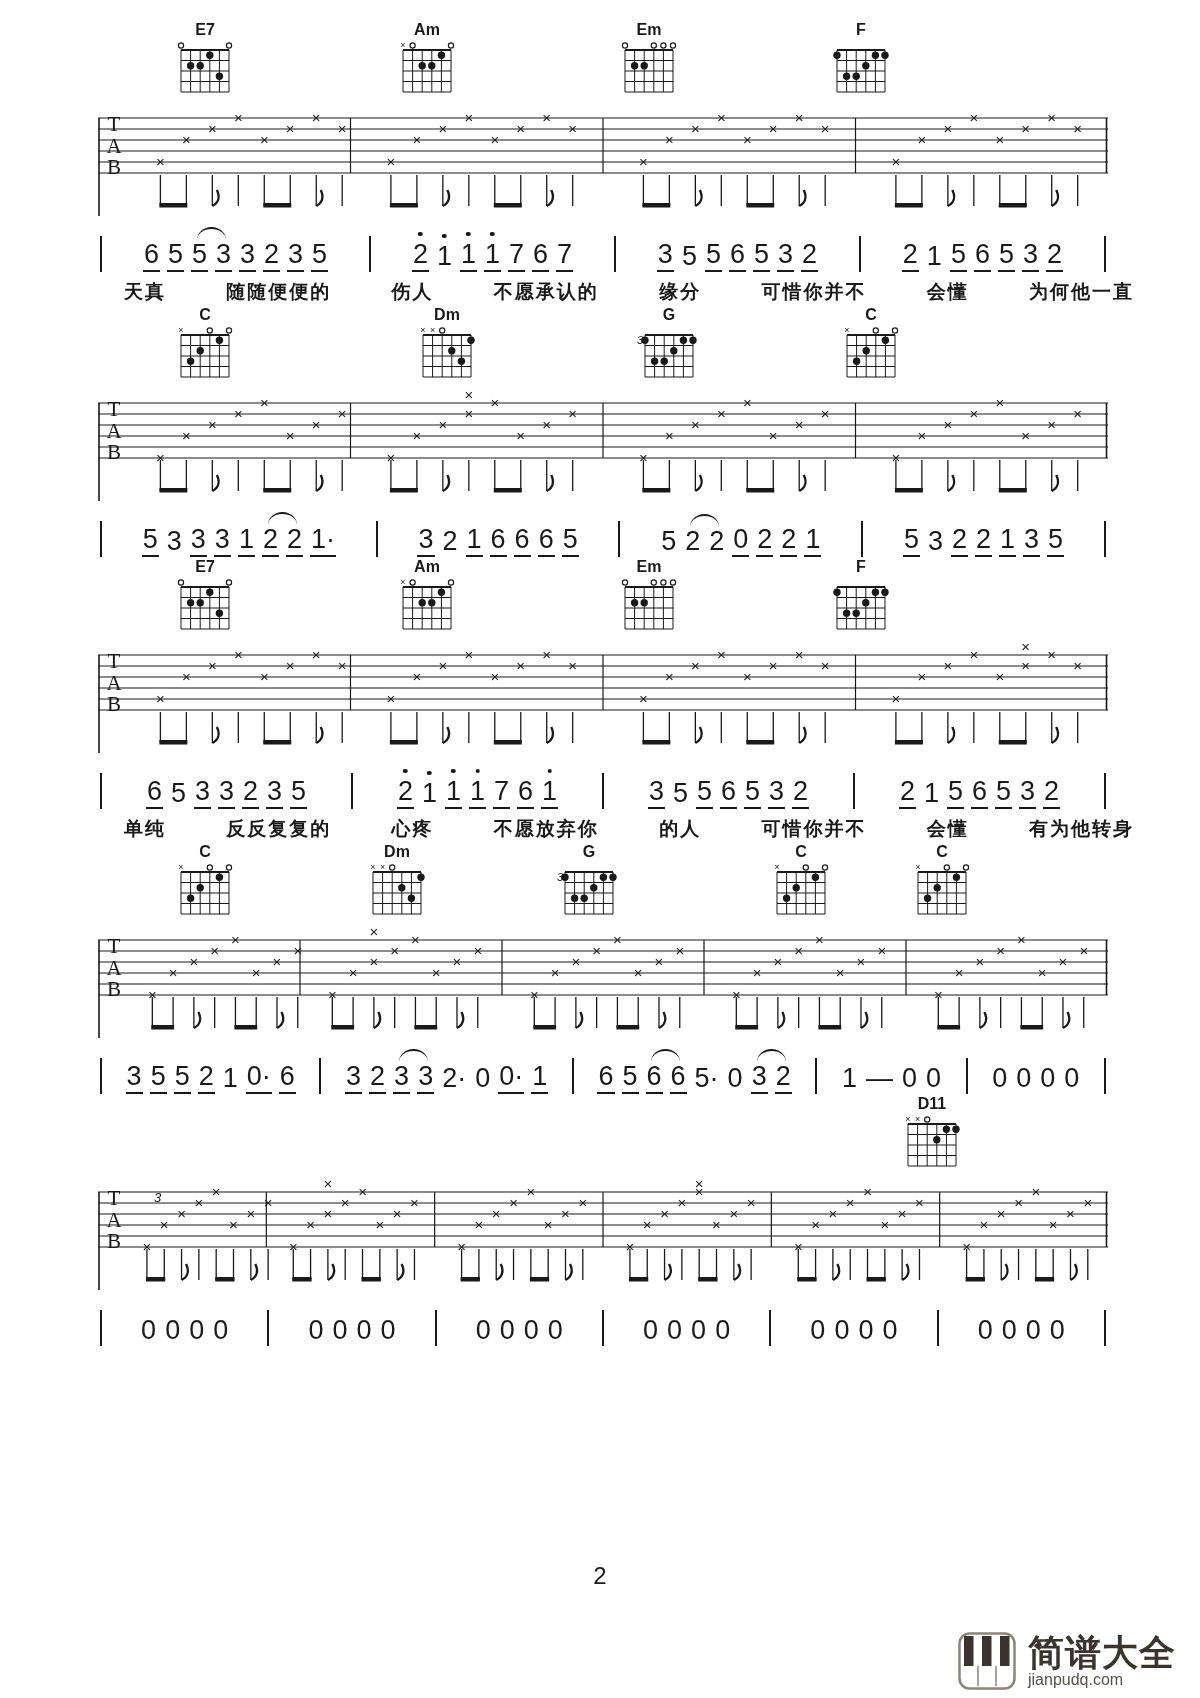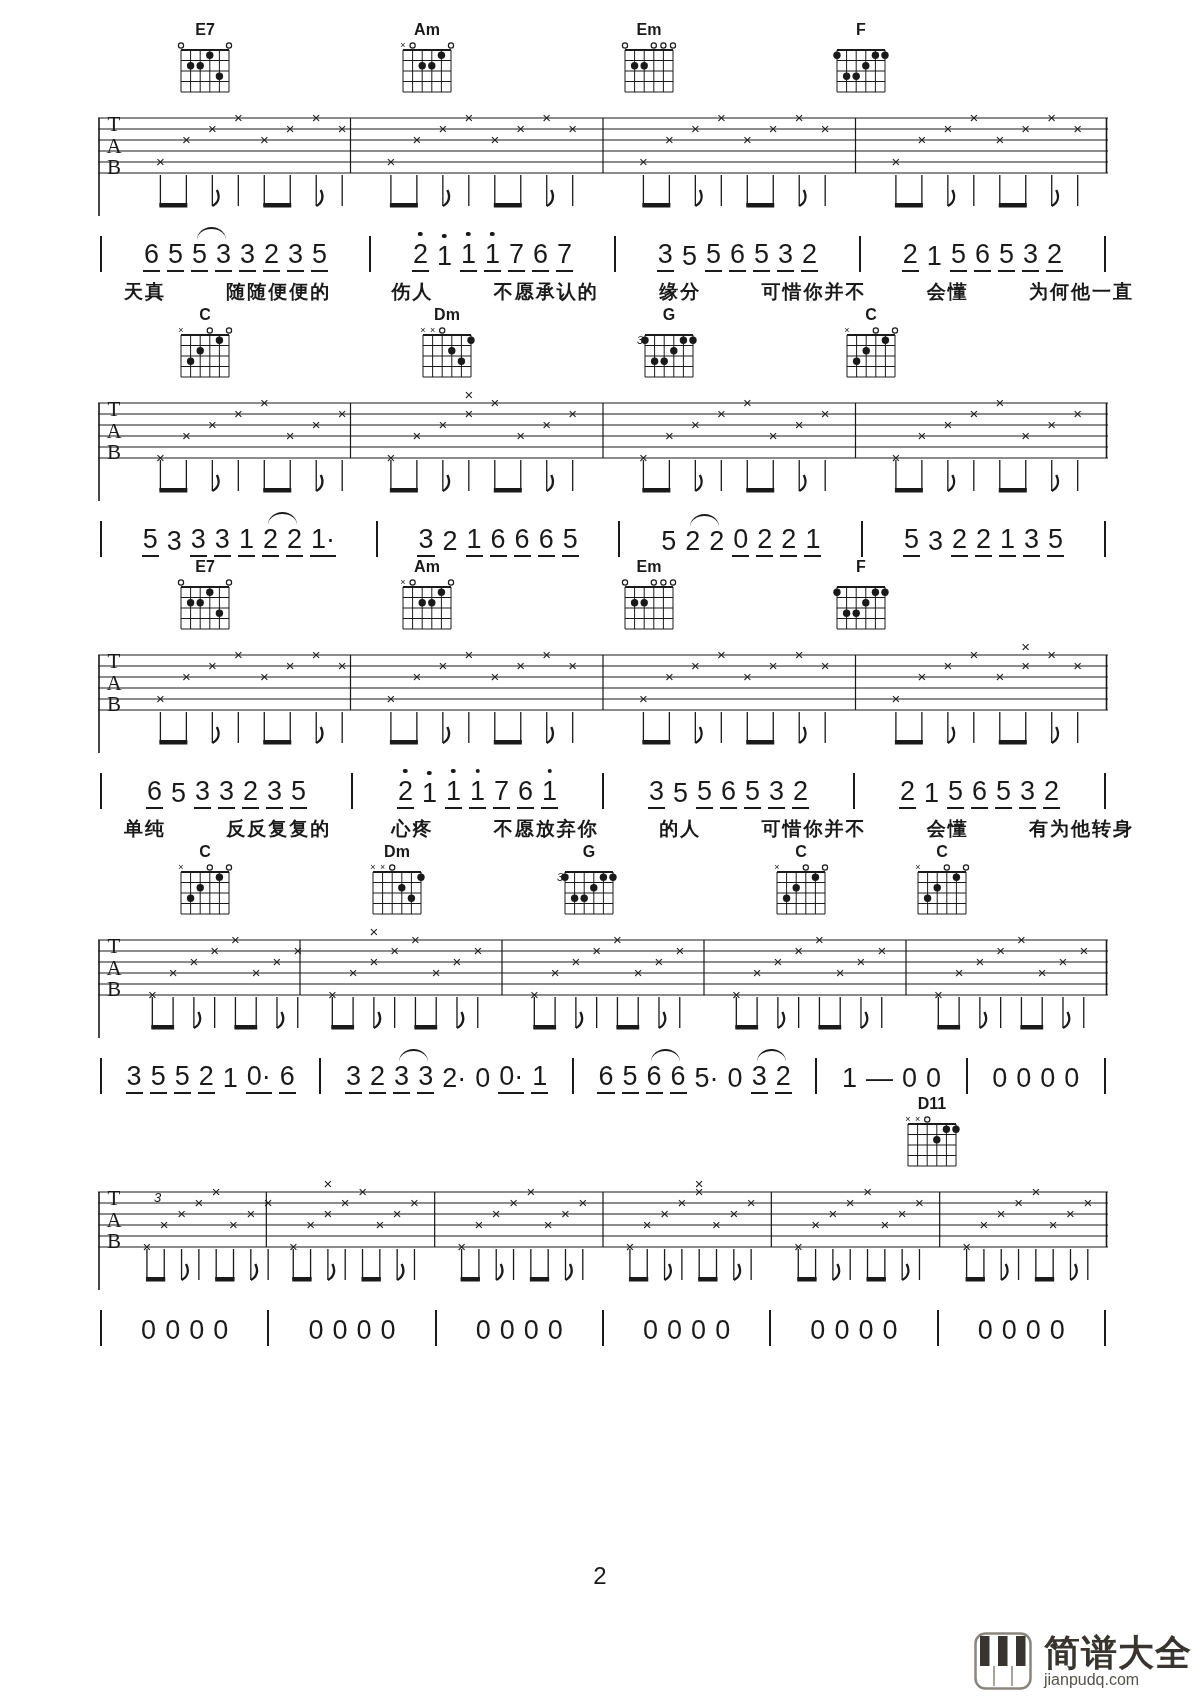--- a/index.html
+++ b/index.html
@@ -25,21 +25,21 @@
     background:#1a1a1a;}
   .note.slur::after{content:"";position:absolute;top:-13px;left:35%;width:170%;
     height:11px;border-top:2px solid #1a1a1a;
     border-radius:50% 50% 0 0 / 100% 100% 0 0;}
   .bar{width:2px;height:36px;background:#1a1a1a;align-self:flex-end;}
   .lyrics-row{display:flex;justify-content:space-between;font-size:19px;
     margin-top:7px;padding:0 6px 0 26px;white-space:nowrap;letter-spacing:2px;
     font-weight:bold;}
   .page-num{position:absolute;bottom:108px;left:0;width:100%;text-align:center;
     font-size:24px;}
-  .watermark{position:absolute;right:8px;bottom:8px;display:flex;
+  .watermark{position:absolute;right:24px;bottom:8px;display:flex;
     align-items:center;gap:12px;}
   .wm-text{display:flex;flex-direction:column;line-height:1.05;}
   .wm-title{font-size:36px;font-weight:bold;color:#38342f;letter-spacing:1px;}
   .wm-url{font-size:16px;color:#56524c;}
 </style>
 </head>
 <body>
 
 <div id="score">
     <div class="system">

